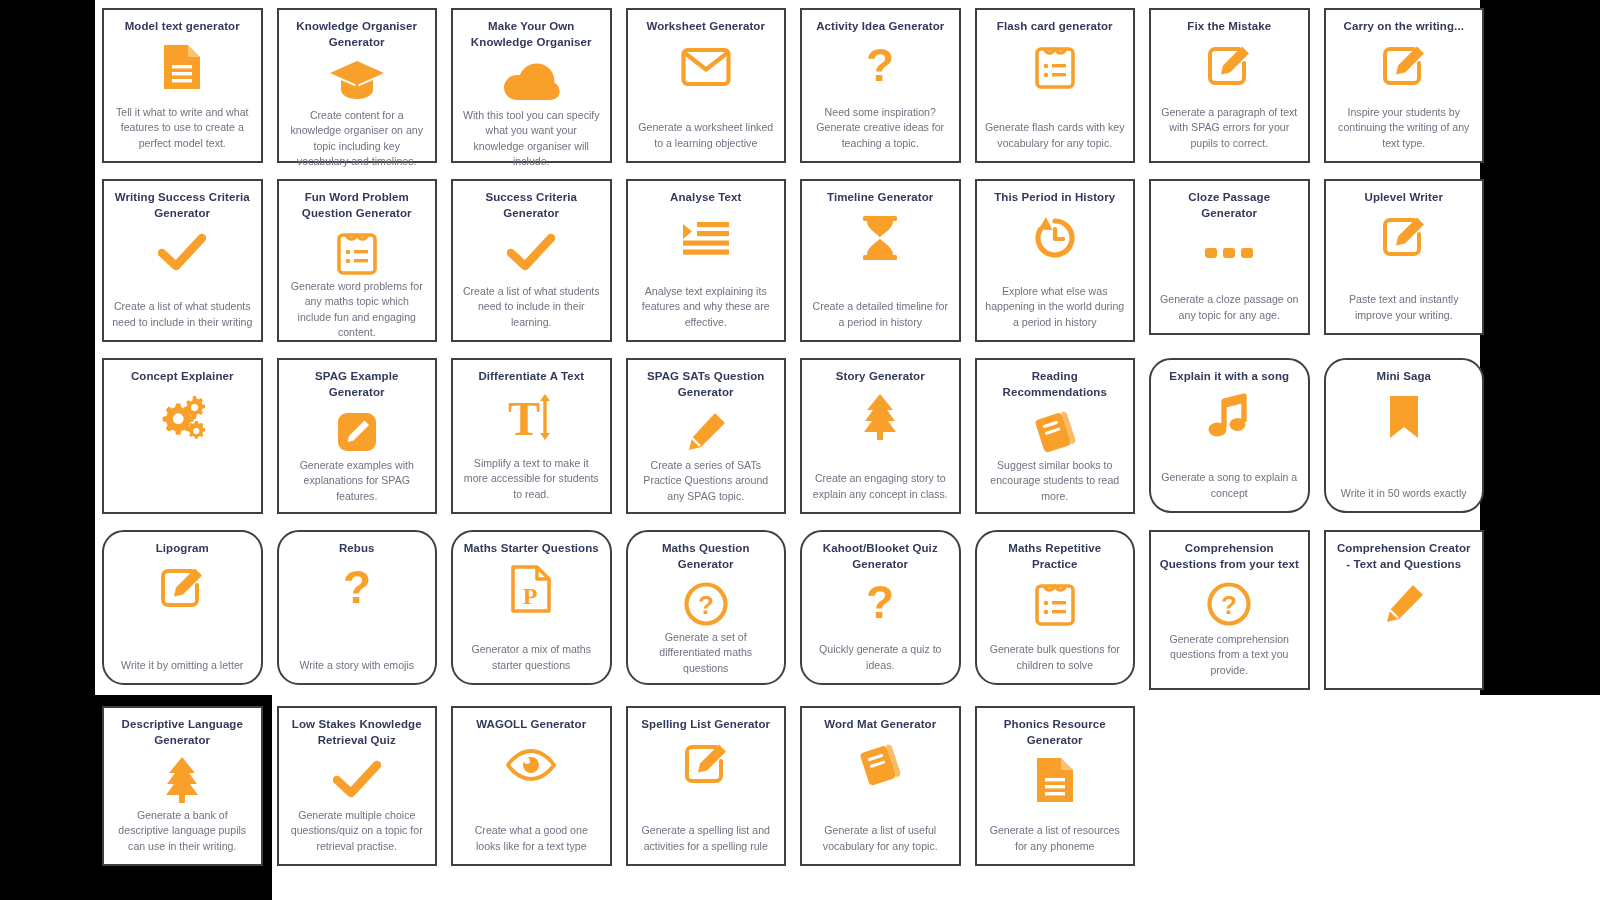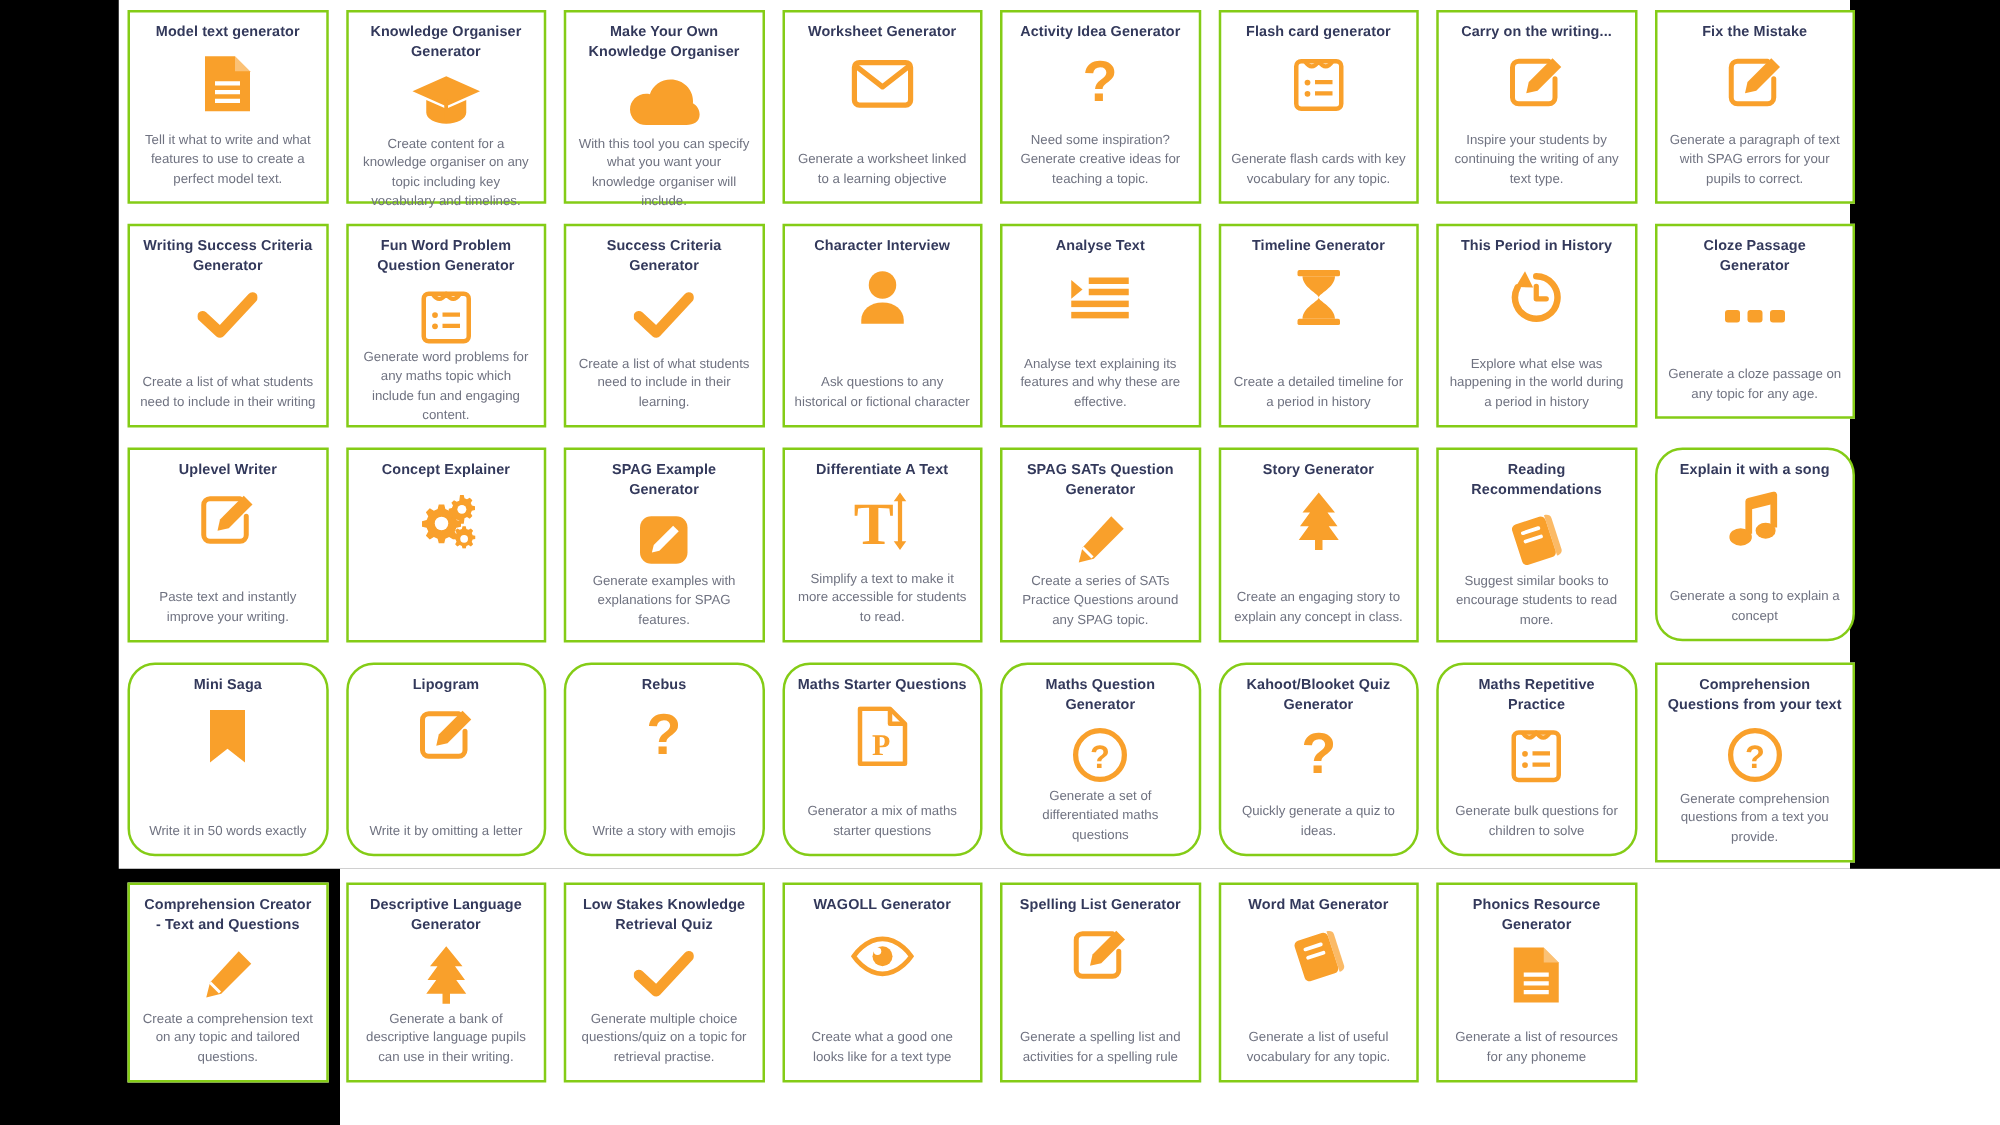--- a/index.html
+++ b/index.html
@@ -23,21 +23,21 @@
     width: 1400px;
     display: grid;
     grid-template-columns: repeat(8, 174.5px);
     column-gap: 0px;
     row-gap: 0px;
   }
   .cell { padding: 8px 7px; }
 
   .card {
     background: #ffffff;
-    border: 2px solid #84cc16;
+    border: 2px solid #404040;
     height: 155px;
     display: flex;
     flex-direction: column;
     align-items: center;
     padding: 9px 8px 8px;
     text-align: center;
   }
   .card.r2 { height: 163px; }
   .card.r3 { height: 156px; text-align: center; }
   .card.r4 { height: 155px; border-radius: 22px; }
@@ -150,40 +150,40 @@
               <rect x="18" y="20" width="14" height="3.4" fill="#f9a02b"></rect>
               <circle cx="12" cy="31" r="2.3" fill="#f9a02b"></circle>
               <rect x="18" y="29" width="14" height="3.4" fill="#f9a02b"></rect>
             </svg>
           </div>
           <div class="card-desc">Generate flash cards with key vocabulary for any topic.</div>
         </div>
       </div>
       <div class="cell">
         <div class="card r1">
-          <div class="card-title">Carry on the writing...</div>
+          <div class="card-title">Fix the Mistake</div>
           <div class="card-icon">
             <svg width="46" height="44" viewBox="0 0 46 44">
               <path d="M33 4H9a5 5 0 0 0-5 5v24a5 5 0 0 0 5 5h24a5 5 0 0 0 5-5V18" fill="none" stroke="#f9a02b" stroke-width="4" stroke-linecap="round"></path>
               <path d="M36 1.5 43 8.5 24 27.5l-9 2 2-9z" fill="#f9a02b"></path>
             </svg>
           </div>
-          <div class="card-desc">Inspire your students by continuing the writing of any text type.</div>
-        </div>
-      </div>
-      <div class="cell">
-        <div class="card r1">
-          <div class="card-title">Fix the Mistake</div>
+          <div class="card-desc">Generate a paragraph of text with SPAG errors for your pupils to correct.</div>
+        </div>
+      </div>
+      <div class="cell">
+        <div class="card r1">
+          <div class="card-title">Carry on the writing...</div>
           <div class="card-icon">
             <svg width="46" height="44" viewBox="0 0 46 44">
               <path d="M33 4H9a5 5 0 0 0-5 5v24a5 5 0 0 0 5 5h24a5 5 0 0 0 5-5V18" fill="none" stroke="#f9a02b" stroke-width="4" stroke-linecap="round"></path>
               <path d="M36 1.5 43 8.5 24 27.5l-9 2 2-9z" fill="#f9a02b"></path>
             </svg>
           </div>
-          <div class="card-desc">Generate a paragraph of text with SPAG errors for your pupils to correct.</div>
+          <div class="card-desc">Inspire your students by continuing the writing of any text type.</div>
         </div>
       </div>
       <div class="cell">
         <div class="card r2">
           <div class="card-title">Writing Success Criteria Generator</div>
           <div class="card-icon">
             <svg width="48" height="40" viewBox="0 0 48 40">
               <path d="M4 20 18 33 44 5" fill="none" stroke="#f9a02b" stroke-width="8.5" stroke-linecap="round" stroke-linejoin="round"></path>
             </svg>
           </div>
@@ -208,32 +208,20 @@
       </div>
       <div class="cell">
         <div class="card r2">
           <div class="card-title">Success Criteria Generator</div>
           <div class="card-icon">
             <svg width="48" height="40" viewBox="0 0 48 40">
               <path d="M4 20 18 33 44 5" fill="none" stroke="#f9a02b" stroke-width="8.5" stroke-linecap="round" stroke-linejoin="round"></path>
             </svg>
           </div>
           <div class="card-desc">Create a list of what students need to include in their learning.</div>
-        </div>
-      </div>
-      <div class="cell">
-        <div class="card r2">
-          <div class="card-title">Character Interview</div>
-          <div class="card-icon">
-            <svg width="40" height="46" viewBox="0 0 40 46">
-              <circle cx="20" cy="13" r="11" fill="#f9a02b"></circle>
-              <path d="M20 27c10 0 17 6.2 17 14v3H3v-3c0-7.8 7-14 17-14z" fill="#f9a02b"></path>
-            </svg>
-          </div>
-          <div class="card-desc">Ask questions to any historical or fictional character</div>
         </div>
       </div>
       <div class="cell">
         <div class="card r2">
           <div class="card-title">Analyse Text</div>
           <div class="card-icon">
             <svg width="50" height="38" viewBox="0 0 50 38">
               <path d="M2 5 11 12.5 2 20z" fill="#f9a02b"></path>
               <rect x="16" y="3" width="32" height="5.2" fill="#f9a02b"></rect>
               <rect x="16" y="12" width="32" height="5.2" fill="#f9a02b"></rect>
@@ -490,21 +478,20 @@
       </div>
       <div class="cell">
         <div class="card r5">
           <div class="card-title">Comprehension Creator - Text and Questions</div>
           <div class="card-icon">
             <svg width="44" height="44" viewBox="0 0 44 44">
               <path d="M31 3 41 13 17 37 5 40l3-12z" fill="#f9a02b"></path>
               <path d="M8 28 16 36" stroke="#fff" stroke-width="2.4"></path>
             </svg>
           </div>
-          <div class="card-desc">Create a comprehension text on any topic and tailored questions.</div>
         </div>
       </div>
       <div class="cell">
         <div class="card r5">
           <div class="card-title">Descriptive Language Generator</div>
           <div class="card-icon">
             <svg width="46" height="50" viewBox="0 0 46 50">
               <path d="M23 2 36 18h-6l8 11h-7l8 11H26v8h-6v-8H7l8-11H8l8-11h-6z" fill="#f9a02b"></path>
             </svg>
           </div>

